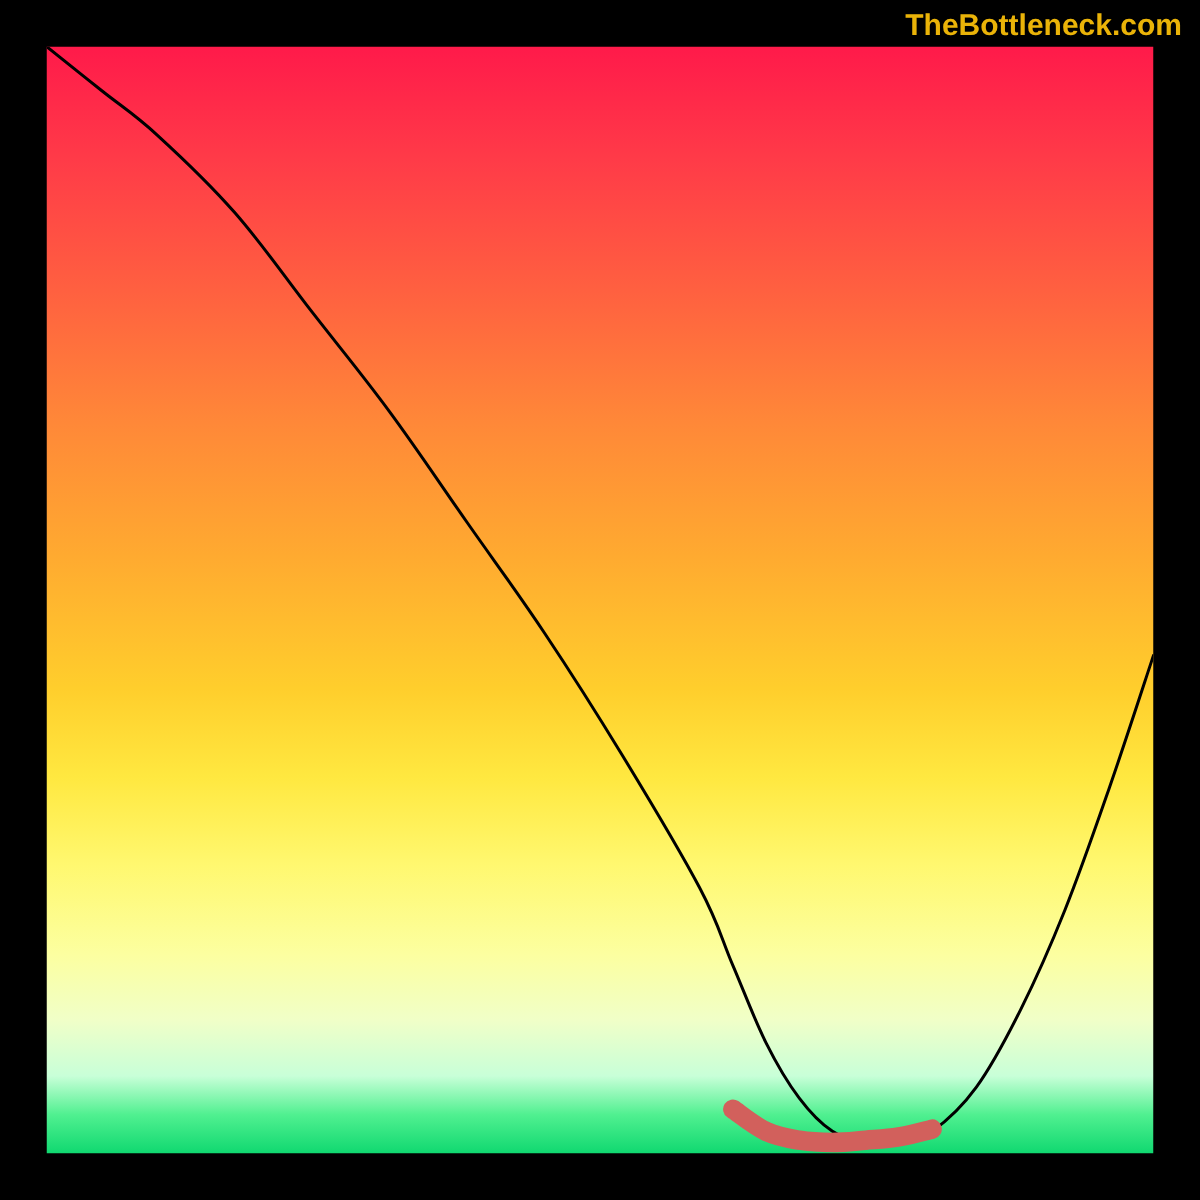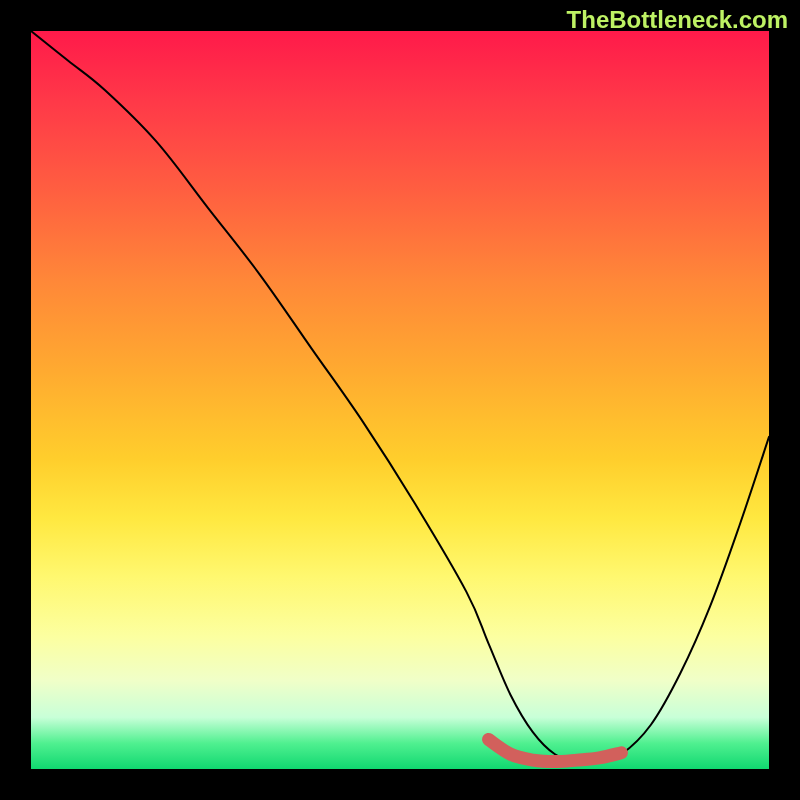--- a/index.html
+++ b/index.html
@@ -7,22 +7,22 @@
     width: 800px;
     height: 800px;
     background: #000;
     position: relative;
     font-family: Arial, sans-serif;
   }
   .watermark {
     position: absolute;
     top: 6px;
     right: 12px;
-    color: #bef264;
-    font-size: 24px;
+    color: #eab308;
+    font-size: 20px;
     font-weight: bold;
     z-index: 10;
   }
   .chart-area {
     position: absolute;
     left: 31px;
     top: 31px;
     width: 738px;
     height: 738px;
     overflow: hidden;

